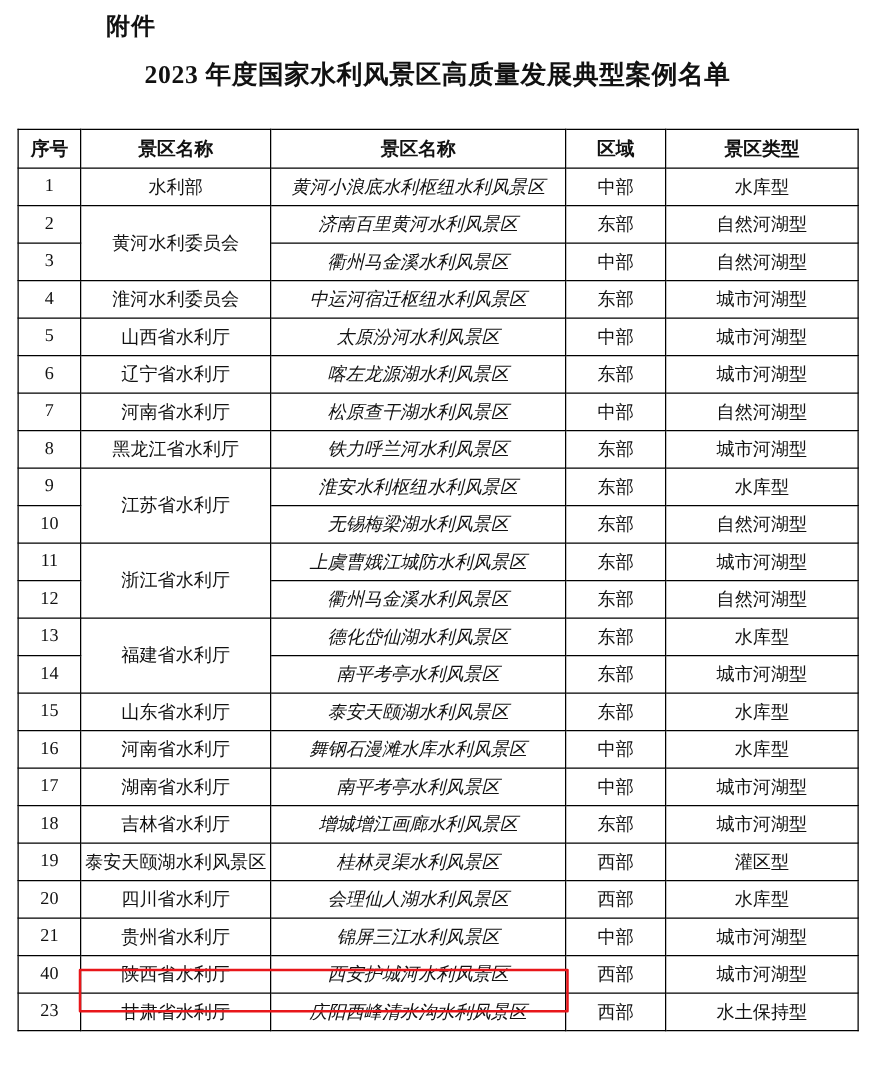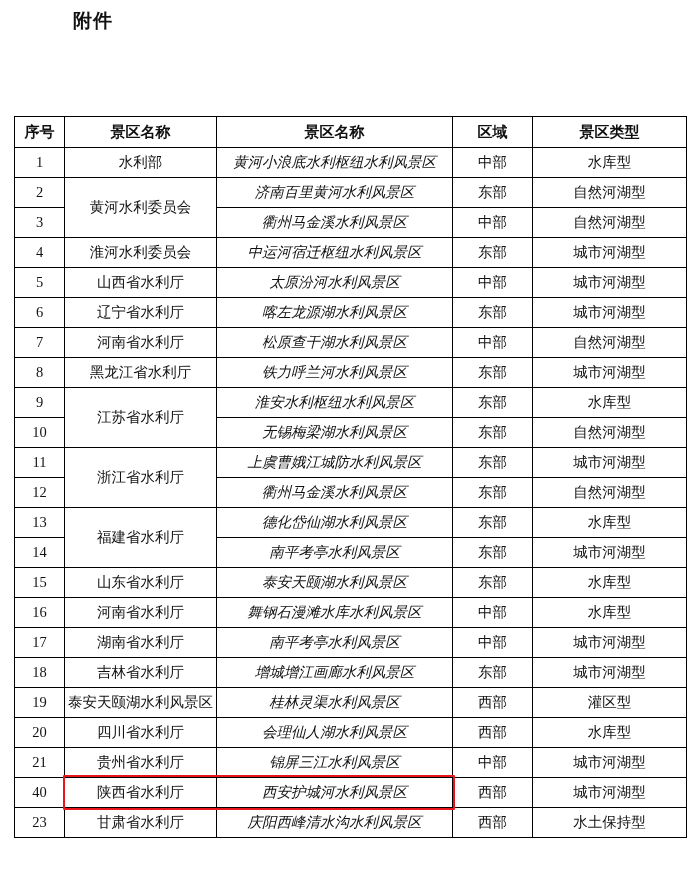--- a/index.html
+++ b/index.html
@@ -17,41 +17,41 @@
   }
   .page {
     width: 700px;
     height: 873px;
     box-sizing: border-box;
     padding: 0;
     position: relative;
   }
   .attachment-label {
     position: absolute;
-    left: 46px;
+    left: 58px;
     top: 8px;
     font-size: 19px;
     font-weight: bold;
     letter-spacing: 1px;
     padding-left: 27px;
   }
   .doc-title {
     position: absolute;
     left: 0;
     right: 0;
     top: 45px;
     text-align: center;
     font-size: 20.5px;
     font-weight: bold;
     letter-spacing: 0.5px;
   }
   table.main-table {
     position: absolute;
     left: 14px;
-    top: 116px;
+    top: 103px;
     width: 672px;
     border-collapse: collapse;
     table-layout: fixed;
   }
   table.main-table td, table.main-table th {
     border: 1px solid #000000;
     font-size: 14.5px;
     text-align: center;
     vertical-align: middle;
     height: 29px;
@@ -82,20 +82,21 @@
     border-radius: 1px;
   }
 </style>
 </head>
 <body>
 
 <div class="page">
 
   <div class="attachment-label">附件</div>
 
+  <div class="doc-title">2023 年度国家水利风景区高质量发展典型案例名单</div>
 
   <table class="main-table">
     <colgroup>
       <col class="col-seq">
       <col class="col-unit">
       <col class="col-name">
       <col class="col-region">
       <col class="col-type">
     </colgroup>
     <thead>

